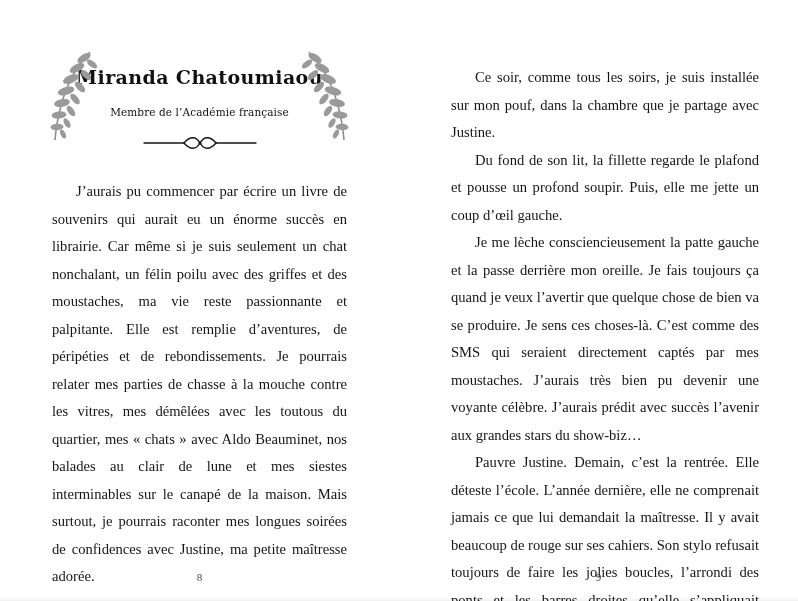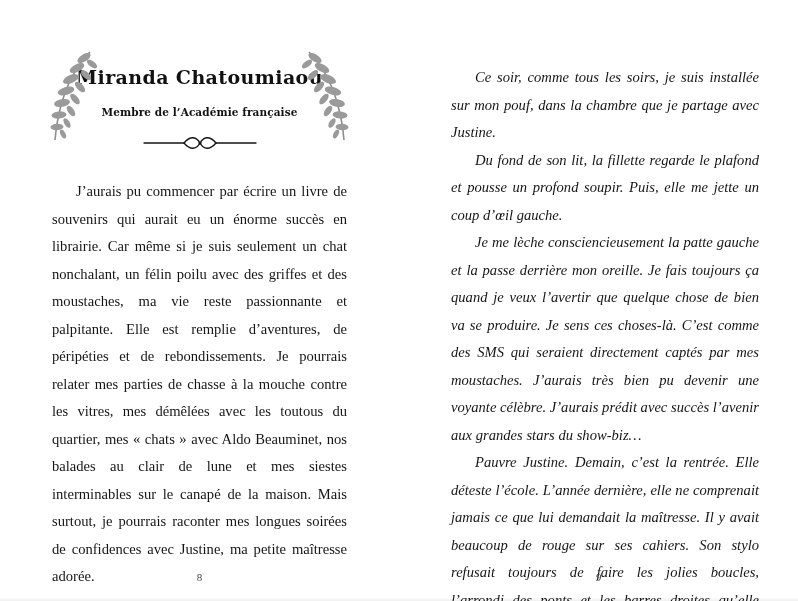--- a/index.html
+++ b/index.html
@@ -26,21 +26,20 @@
     position: relative;
     height: 601px;
   }
   .page-left {
     width: 399px;
     padding: 46px 52px 0 52px;
   }
   .page-right {
     width: 399px;
     padding: 46px 39px 0 52px;
-    font-style: italic;
   }
 
   
   .title-block {
     position: relative;
     text-align: center;
     padding: 6px 0 2px 0;
     margin-bottom: 6px;
   }
   .title-block .laurel {
@@ -64,21 +63,21 @@
   .book-subtitle {
     font-family: "Liberation Serif", serif;
     font-style: italic;
     font-size: 14.5px;
     margin: 12px 0 0 0;
     color: #1a1a1a;
   }
   .book-affiliation {
     font-family: "DejaVu Serif", serif;
     font-size: 10.5px;
-    font-weight: 700;
+    font-weight: 400;
     margin: 18px 0 0 0;
     color: #111;
     letter-spacing: 0.1px;
   }
   .divider {
     margin: 16px auto 14px auto;
     width: 120px;
     height: 18px;
     color: #111;
   }

